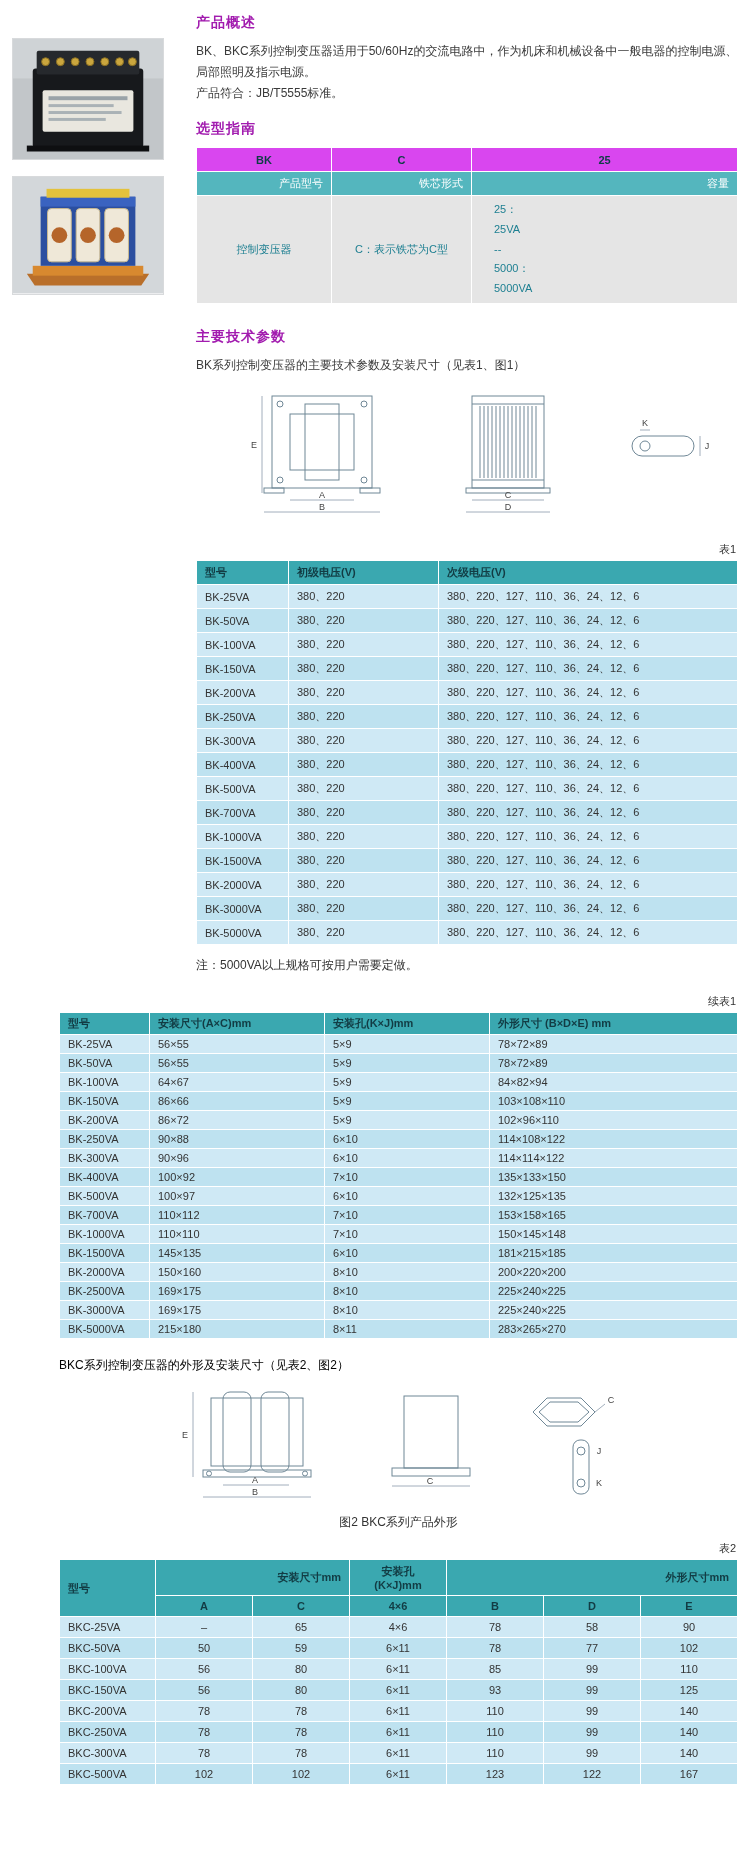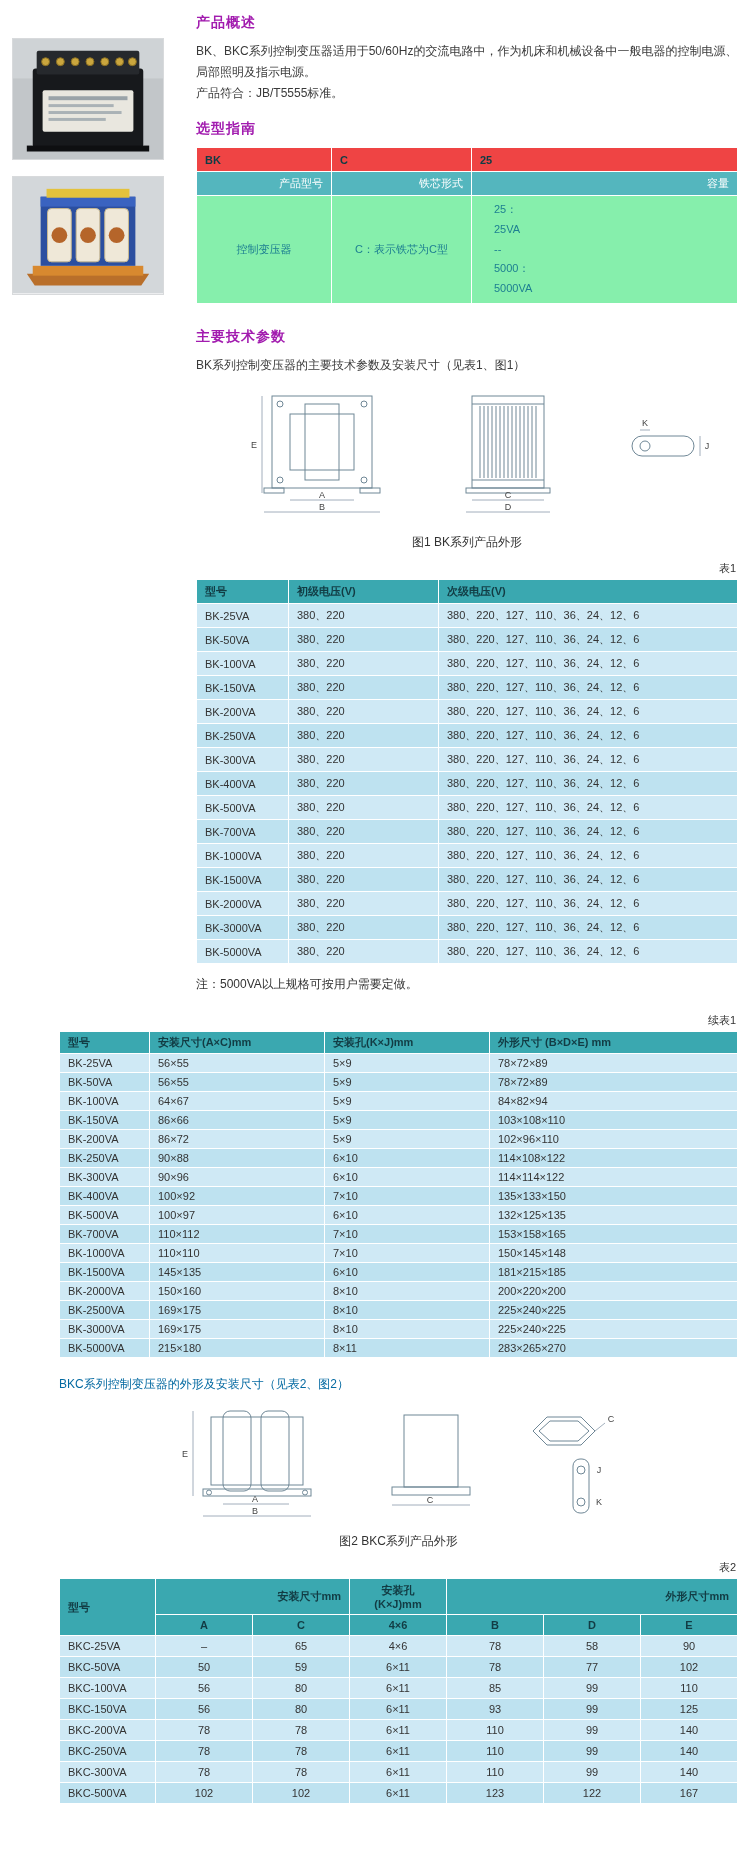--- a/index.html
+++ b/index.html
@@ -15,42 +15,42 @@
 
   .sec-title { font-size:14px; font-weight:bold; color:#a21caf; margin:2px 0 9px; letter-spacing:1px; }
   .body-text { font-size:12px; line-height:1.75; color:#3a3a3a; }
   .standard-line { font-size:12px; line-height:1.75; color:#3a3a3a; margin-bottom:16px; }
 
   table { border-collapse:collapse; width:100%; table-layout:fixed; }
   td, th { border:1px solid #ffffff; font-size:11px; color:#333; padding:4px 8px; text-align:left; vertical-align:middle; font-weight:normal; overflow:hidden; }
 
   
   .sel-table { margin-bottom:24px; }
-  .sel-table .r1 td { background:#ef4444; color:#0d3d45; height:24px; font-weight:bold; }
+  .sel-table .r1 td { background:#d946ef; color:#0d3d45; text-align:center; height:24px; font-weight:bold; }
   .sel-table .r2 td { background:#54b6be; color:#ffffff; text-align:right; height:24px; }
-  .sel-table .r3 td { background:#86efac; color:#1d7f91; height:108px; text-align:center; line-height:1.8; }
+  .sel-table .r3 td { background:#e5e5e5; color:#1d7f91; height:108px; text-align:center; line-height:1.8; }
   .sel-table .r3 td.list { text-align:left; padding-left:22px; white-space:pre-line; }
 
   
   .data-table thead th { background:#3aa8b0; color:#123c44; font-weight:bold; }
   .data-table tbody tr:nth-child(odd) td { background:#cfe9f5; }
   .data-table tbody tr:nth-child(even) td { background:#bee2f0; }
   .tight td, .tight th { padding:3px 8px; }
   .center-table td, .center-table th { text-align:center; }
   .center-table td:first-child, .center-table thead th:first-child { text-align:left; }
 
   .table-tag { font-size:11px; color:#333; text-align:right; margin:10px 2px 3px; }
   .note { font-size:12px; color:#333; margin:12px 0 6px; }
 
   .figure { text-align:center; margin:12px 0 2px; }
   .figure svg { display:inline-block; }
   .fig-caption { font-size:12px; color:#333; text-align:center; margin:2px 0 4px; }
 
   .full { padding:4px 12px 0;margin-left:47px; }
-  .intro { font-size:12px; color:#0369a1; margin:18px 0 4px; }
+  .intro { font-size:12px; color:#000000; margin:18px 0 4px; }
 
   .fig-label { font-size:9px; fill:#444; text-anchor:middle; font-family:"Liberation Sans",sans-serif; }
   .ln { stroke:#6f8796; stroke-width:1; fill:none; }
   .dim { stroke:#8a9bab; stroke-width:0.8; fill:none; }
 </style>
 </head>
 <body>
 
 <div class="page">
 
@@ -169,21 +169,20 @@
           <text x="291" y="122" class="fig-label">D</text>
 
           <rect x="415" y="48" width="62" height="20" rx="10" class="ln"></rect>
           <circle cx="428" cy="58" r="5" class="ln"></circle>
           <line x1="423" y1="42" x2="433" y2="42" class="dim"></line>
           <text x="428" y="38" class="fig-label">K</text>
           <line x1="483" y1="48" x2="483" y2="68" class="dim"></line>
           <text x="490" y="61" class="fig-label">J</text>
         </svg>
       </div>
-      <div class="fig-caption">图1 BK系列产品外形</div>
 
       <div class="table-tag">表1</div>
       <table class="data-table">
         <colgroup>
             <col style="width:92px">
             <col style="width:150px">
             <col>
           </colgroup>
         <thead>
           <tr>

